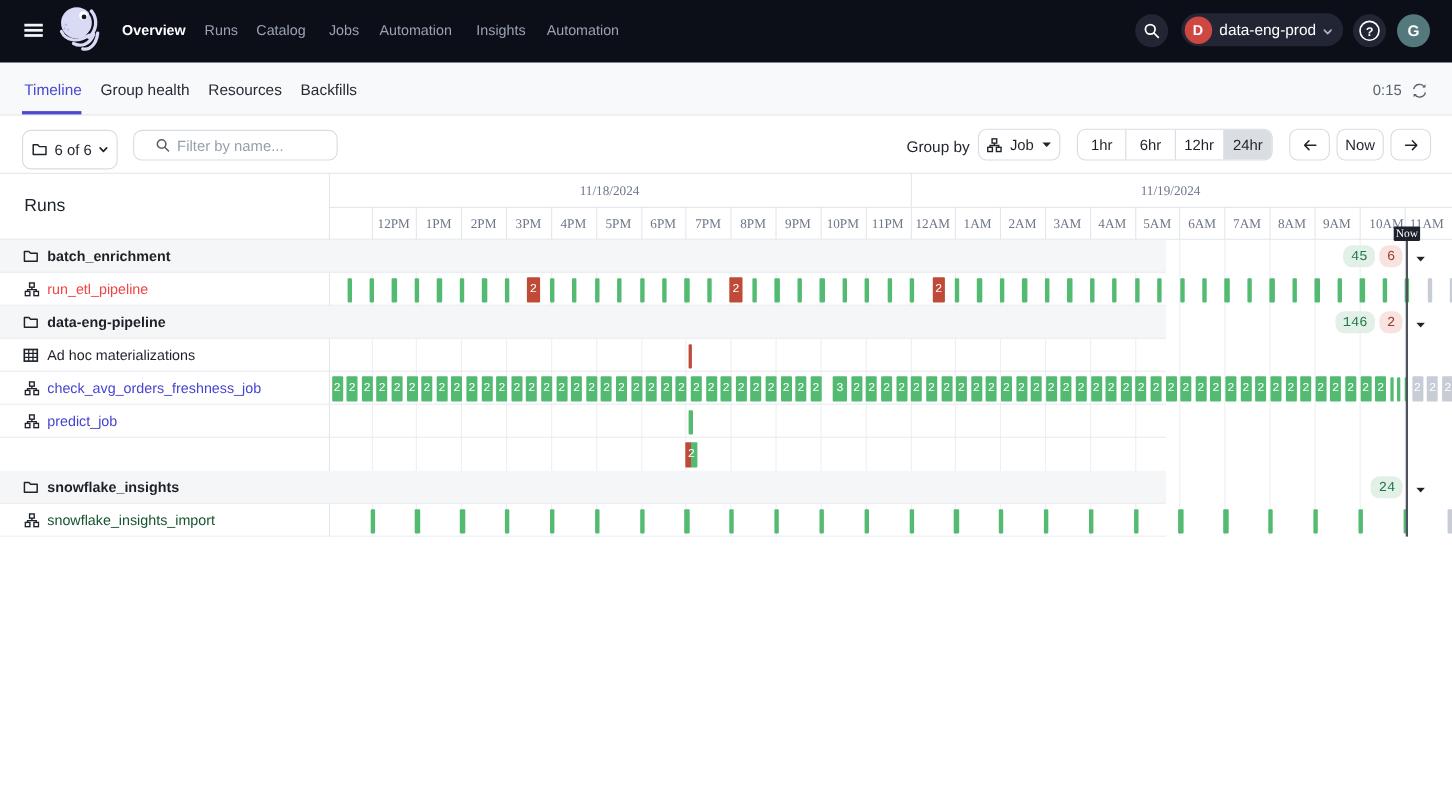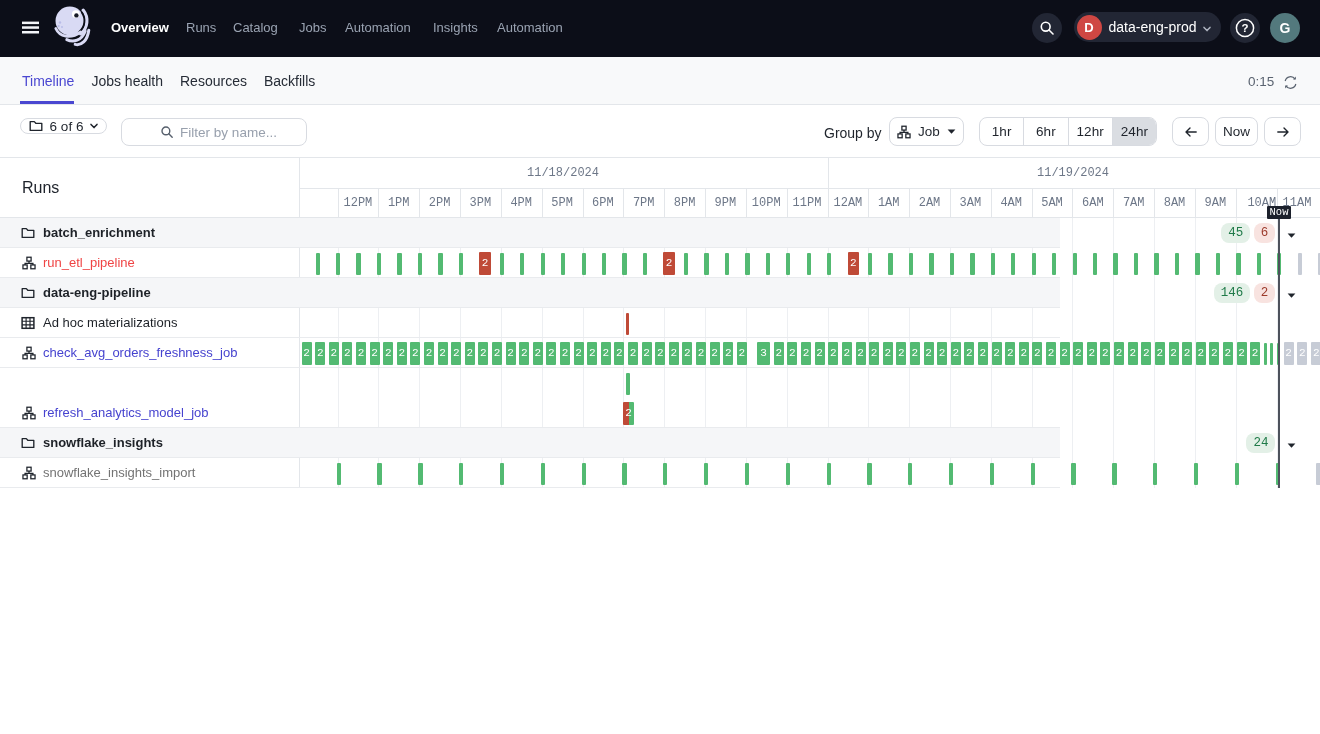--- a/index.html
+++ b/index.html
@@ -7,21 +7,21 @@
 .abs{position:absolute}
 #nav{position:absolute;left:0;top:0;width:1320px;height:57px;background:#0c0e18}
 .navlink{font-size:13px;color:#9aa3b2}
 .navlink.on{color:#fff;font-weight:bold}
 .ncirc{position:absolute;width:30px;height:30px;border-radius:50%;background:#222634;display:flex;align-items:center;justify-content:center}
 #tabs{position:absolute;left:0;top:57px;width:1320px;height:48px;background:#f8f9fa;border-bottom:1px solid #e3e6ea}
 .tab{font-size:14px;color:#262c36}
 .tab.on{color:#4a47d1}
 #toolbar{position:absolute;left:0;top:106px;width:1320px;height:52px;background:#fff;border-bottom:1px solid #e3e6ea}
 .btn{position:absolute;background:#fff;border:1px solid #d8dbe1;border-radius:8px;display:flex;align-items:center;justify-content:center;font-size:13.5px;color:#1f242c}
-.mono{font-family:Liberation Mono, monospace}
+.mono{font-family:Liberation Serif, serif}
 .gridv{position:absolute;width:1px;background:#edeff2}
 .row{position:absolute;left:0;width:1060px;height:30px;border-bottom:1px solid #e9ebee}
 .row.grp{background:#f5f6f8}
 .rlabel{position:absolute;left:43px;top:0;height:29px;display:flex;align-items:center;font-size:13px}
 .ric{position:absolute;left:20px;top:7px}
 .bar{position:absolute;border-radius:1px}
 .bar span{display:block;width:100%;text-align:center;font-family:"Liberation Mono",monospace;font-size:11px;color:#fff;line-height:23.8px}
 .pill{position:absolute;height:20px;border-radius:8px;font-size:12.5px;display:flex;align-items:center;justify-content:center;font-family:"Liberation Mono",monospace}
 .pill.g{background:#e3f0e7;color:#1f7a48}
 .pill.r{background:#f8e3e0;color:#9c3a2b}
@@ -78,48 +78,48 @@
       <svg width="30" height="30" viewBox="0 0 30 30" style="">
         <circle cx="15" cy="15" r="8.6" fill="none" stroke="#fff" stroke-width="1.5"></circle>
         <text x="15" y="19.3" font-size="11.5" font-weight="bold" fill="#fff" text-anchor="middle" font-family="Liberation Sans">?</text>
       </svg>
     </div>
 <div class="ncirc" style="left:1270px;top:13px;background:#53797d;color:#fff;font-size:14px;font-weight:bold">G</div>
 </div>
 <div id="tabs">
 <div class="abs" style="left:22px;top:0;height:47px;display:flex;align-items:center;gap:17px">
 <span class="tab on">Timeline</span>
-<span class="tab">Jobs health</span>
+<span class="tab">Group health</span>
 <span class="tab">Resources</span>
 <span class="tab">Backfills</span>
 </div>
 <div class="abs" style="left:20px;top:44px;width:54px;height:3px;background:#4a47d1"></div>
 <span class="abs" style="left:1248px;top:17px;font-size:13.5px;color:#5a6370">0:15</span>
 <div class="abs" style="left:1283px;top:18px">
       <svg width="15" height="15" viewBox="0 0 15 15" style="">
         <g fill="none" stroke="#5a6370" stroke-width="1.25">
           <path d="M2.2 6.0 A 5.4 5.4 0 0 1 12.0 4.2"></path>
           <path d="M12.8 9.0 A 5.4 5.4 0 0 1 3.0 10.8"></path>
         </g>
         <path d="M12.9 1.6v2.9h-2.9z" fill="#5a6370"></path>
         <path d="M2.1 13.4v-2.9h2.9z" fill="#5a6370"></path>
       </svg>
     </div>
 </div>
 <div id="toolbar">
-<div class="btn" style="left:20px;top:12px;width:87px;height:16px;gap:6px">
+<div class="btn" style="left:20px;top:12px;width:87px;height:36px;gap:6px">
       <svg width="16" height="16" viewBox="0 0 16 16" style="">
         <path d="M2.2 3.6h4.1l1.5 1.7h6v7.1H2.2z" fill="none" stroke="#1f242c" stroke-width="1.35" stroke-linejoin="round"></path>
       </svg>
       <span>6 of 6</span>
       <svg width="10" height="10" viewBox="0 0 10 10" style="">
         <path d="M2 3.4l3 3.2 3-3.2" fill="none" stroke="#1f242c" stroke-width="1.5" stroke-linecap="round" stroke-linejoin="round"></path>
       </svg>
     </div>
-<div class="btn" style="left:121px;top:12px;width:186px;height:28px;justify-content:center;padding-left:9px;gap:6px">
+<div class="btn" style="left:121px;top:12px;width:186px;height:28px;justify-content:flex-start;padding-left:19px;gap:6px">
       <svg width="14" height="14" viewBox="0 0 14 14" style="">
         <circle cx="5.9" cy="5.9" r="3.9" fill="none" stroke="#565f6c" stroke-width="1.4"></circle>
         <path d="M8.8 8.8l3.4 3.4" stroke="#565f6c" stroke-width="1.4" stroke-linecap="round"></path>
       </svg>
       <span style="color:#98a0ad">Filter by name...</span>
     </div>
 <span class="abs" style="left:824px;top:19px;font-size:14px;color:#1f242c">Group by</span>
 <div class="btn" style="left:889px;top:11px;width:75px;height:29px;gap:7px">
       <svg width="14" height="14" viewBox="0 0 16 16" style="">
         <g fill="none" stroke="#1f242c" stroke-width="1.45">
@@ -292,32 +292,32 @@
 <span class="ric">
         <svg width="16" height="16" viewBox="0 0 16 16" style="">
           <g fill="none" stroke="#1f242c">
             <rect x="2.1" y="2.7" width="11.8" height="10.6" stroke-width="1.5"></rect>
             <path d="M2.1 6.2h11.8M2.1 9.8h11.8M6.1 2.7v10.6M10 2.7v10.6" stroke-width="1.15"></path>
           </g>
         </svg>
       </span>
 <span class="rlabel" style="color:#1d2127">Ad hoc materializations</span>
 </div>
-<div class="row" style="top:240px">
+<div class="row" style="top:210px">
 <span class="ric">
         <svg width="14" height="14" viewBox="0 0 16 16" style="margin-left:2px;margin-top:1px">
           <g fill="none" stroke="#1f242c" stroke-width="1.45">
             <rect x="5.6" y="1.4" width="4.8" height="4.4"></rect>
             <rect x="1.1" y="10.2" width="4.8" height="4.4"></rect>
             <rect x="10.1" y="10.2" width="4.8" height="4.4"></rect>
             <path d="M8 5.8v2.5M3.5 10.2V8.3h9v1.9"></path>
           </g>
         </svg>
       </span>
-<span class="rlabel" style="color:#4643cf">refresh_analytics_model_job</span>
+<span class="rlabel" style="color:#4643cf">predict_job</span>
 </div>
 <div class="row grp" style="top:270px">
 <span class="ric">
         <svg width="16" height="16" viewBox="0 0 16 16" style="">
           <path d="M2.2 3.6h4.1l1.5 1.7h6v7.1H2.2z" fill="none" stroke="#1f242c" stroke-width="1.35" stroke-linejoin="round"></path>
         </svg>
       </span>
 <span class="rlabel" style="font-weight:bold;color:#1d2127">snowflake_insights</span>
 <div class="pill g" style="left:1246.4px;top:5px;width:29.1px">24</div>
 <div class="abs" style="left:1287px;top:15px">
@@ -330,21 +330,21 @@
 <span class="ric">
         <svg width="14" height="14" viewBox="0 0 16 16" style="margin-left:2px;margin-top:1px">
           <g fill="none" stroke="#1f242c" stroke-width="1.45">
             <rect x="5.6" y="1.4" width="4.8" height="4.4"></rect>
             <rect x="1.1" y="10.2" width="4.8" height="4.4"></rect>
             <rect x="10.1" y="10.2" width="4.8" height="4.4"></rect>
             <path d="M8 5.8v2.5M3.5 10.2V8.3h9v1.9"></path>
           </g>
         </svg>
       </span>
-<span class="rlabel" style="color:#737373">snowflake_insights_import</span>
+<span class="rlabel" style="color:#14532d">snowflake_insights_import</span>
 </div>
 <div class="bar" style="left:315.5px;top:94.5px;width:4.4px;height:22.4px;background:#53ba72"></div>
 <div class="bar" style="left:336.0px;top:94.5px;width:4.4px;height:22.4px;background:#53ba72"></div>
 <div class="bar" style="left:356.4px;top:94.5px;width:4.4px;height:22.4px;background:#53ba72"></div>
 <div class="bar" style="left:376.9px;top:94.5px;width:4.4px;height:22.4px;background:#53ba72"></div>
 <div class="bar" style="left:397.3px;top:94.5px;width:4.4px;height:22.4px;background:#53ba72"></div>
 <div class="bar" style="left:417.8px;top:94.5px;width:4.4px;height:22.4px;background:#53ba72"></div>
 <div class="bar" style="left:438.3px;top:94.5px;width:4.4px;height:22.4px;background:#53ba72"></div>
 <div class="bar" style="left:458.7px;top:94.5px;width:4.4px;height:22.4px;background:#53ba72"></div>
 <div class="bar" style="left:479.2px;top:93.5px;width:11.5px;height:23.8px;background:#bf4a37">

